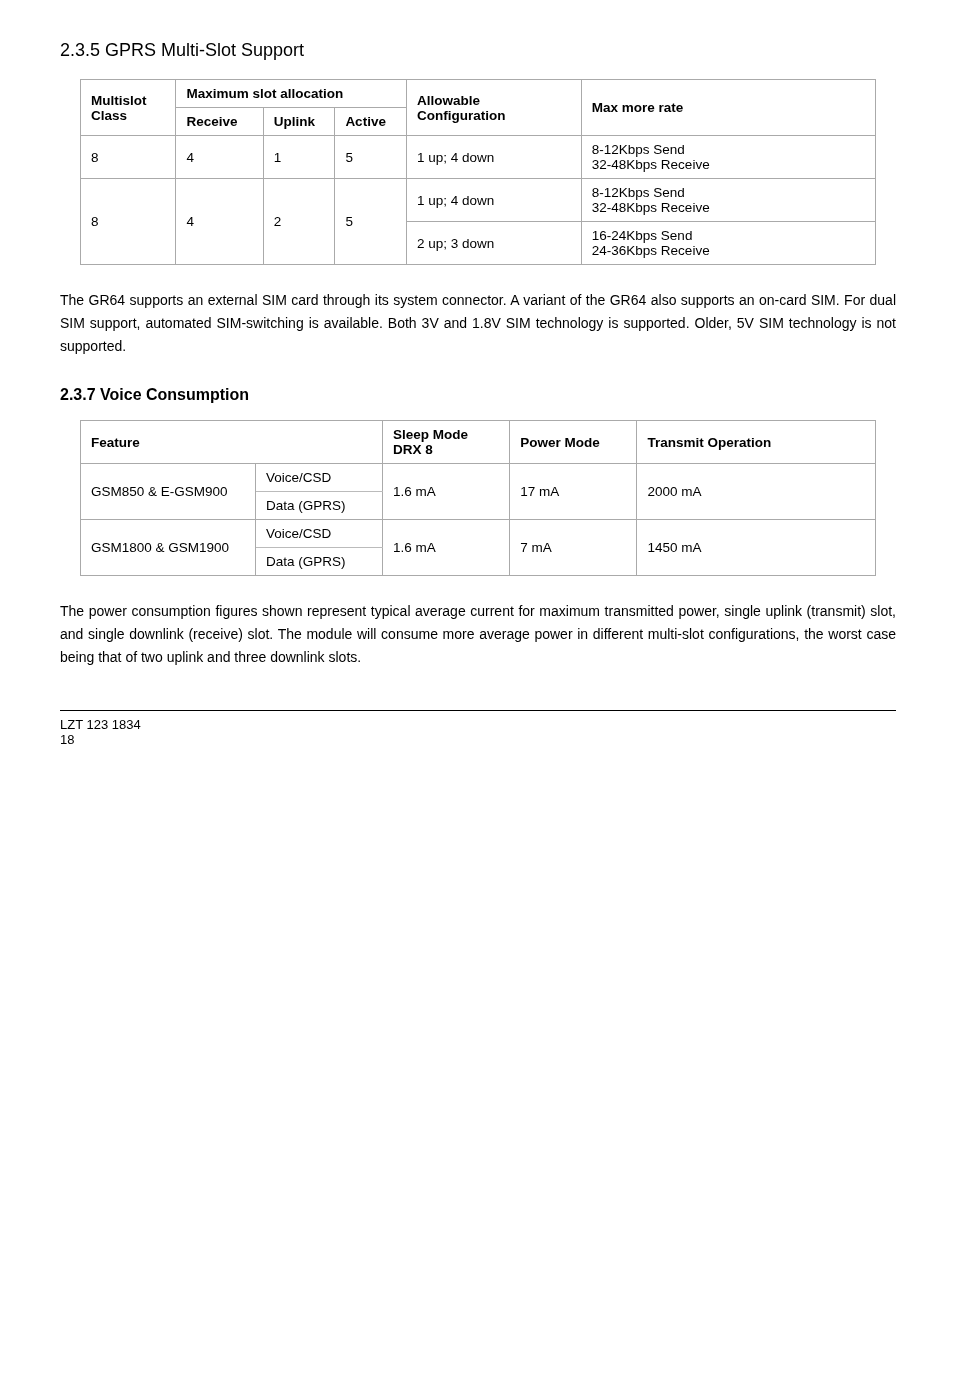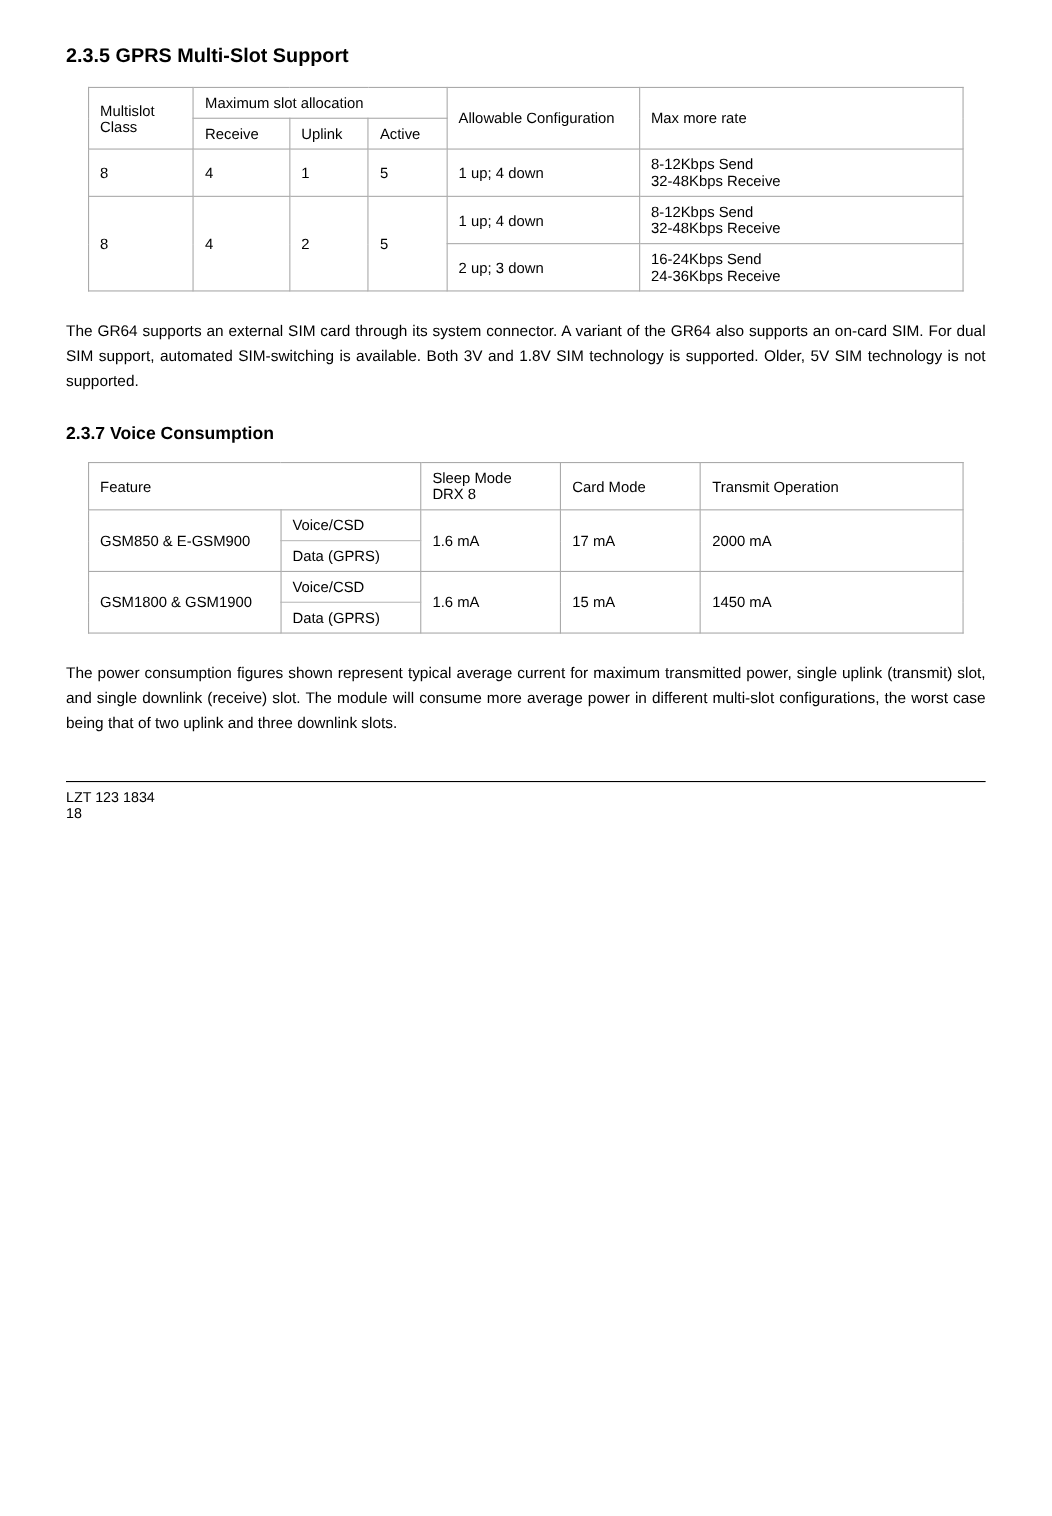--- a/index.html
+++ b/index.html
@@ -7,21 +7,21 @@
       font-family: Arial, sans-serif;
       font-size: 14px;
       background: #fff;
       color: #000;
       padding: 30px 60px 30px 60px;
       width: 956px;
       min-height: 1378px;
     }
     h2 {
       font-size: 18px;
-      font-weight: bold;
+      font-weight: normal;
       margin-bottom: 18px;
       margin-top: 10px;
     }
     h3 {
       font-size: 16px;
       font-weight: bold;
       margin-bottom: 16px;
       margin-top: 28px;
     }
     p {
@@ -40,21 +40,21 @@
       margin-top: 10px;
       font-size: 13.5px;
     }
     .colspan-table th, .colspan-table td {
       border: 1px solid #aaa;
       padding: 6px 10px;
       vertical-align: middle;
       text-align: left;
     }
     .colspan-table th {
-      font-weight: normal;
+      font-weight: bold;
     }
     .footer-bar {
       border-top: 1px solid #000;
       margin-top: 40px;
       padding-top: 6px;
       display: flex;
       justify-content: space-between;
       font-size: 13px;
       flex-direction: column;
     }
@@ -151,42 +151,42 @@
         <col style="width:22%">
         <col style="width:16%">
         <col style="width:16%">
         <col style="width:16%">
         <col style="width:30%">
       </colgroup>
       <thead>
         <tr>
           <th colspan="2">Feature</th>
           <th>Sleep Mode<br>DRX 8</th>
-          <th>Card Mode</th>
+          <th>Power Mode</th>
           <th>Transmit Operation</th>
         </tr>
       </thead>
       <tbody>
 
         <tr>
           <td rowspan="2">GSM850 &amp; E-GSM900</td>
           <td style="border-bottom:1px solid #bbb;">Voice/CSD</td>
           <td rowspan="2">1.6 mA</td>
           <td rowspan="2">17 mA</td>
           <td rowspan="2">2000 mA</td>
         </tr>
         <tr>
           <td>Data (GPRS)</td>
         </tr>
 
         <tr>
           <td rowspan="2">GSM1800 &amp; GSM1900</td>
           <td style="border-bottom:1px solid #bbb;">Voice/CSD</td>
           <td rowspan="2">1.6 mA</td>
-          <td rowspan="2">15 mA</td>
+          <td rowspan="2">7 mA</td>
           <td rowspan="2">1450 mA</td>
         </tr>
         <tr>
           <td>Data (GPRS)</td>
         </tr>
       </tbody>
     </table>
   </div>
 
   <p style="margin-top: 16px;">The power consumption figures shown represent typical average current for maximum transmitted power, single uplink (transmit) slot, and single downlink (receive) slot.  The module will consume more average power in different multi-slot configurations, the worst case being that of two uplink and three downlink slots.</p>

